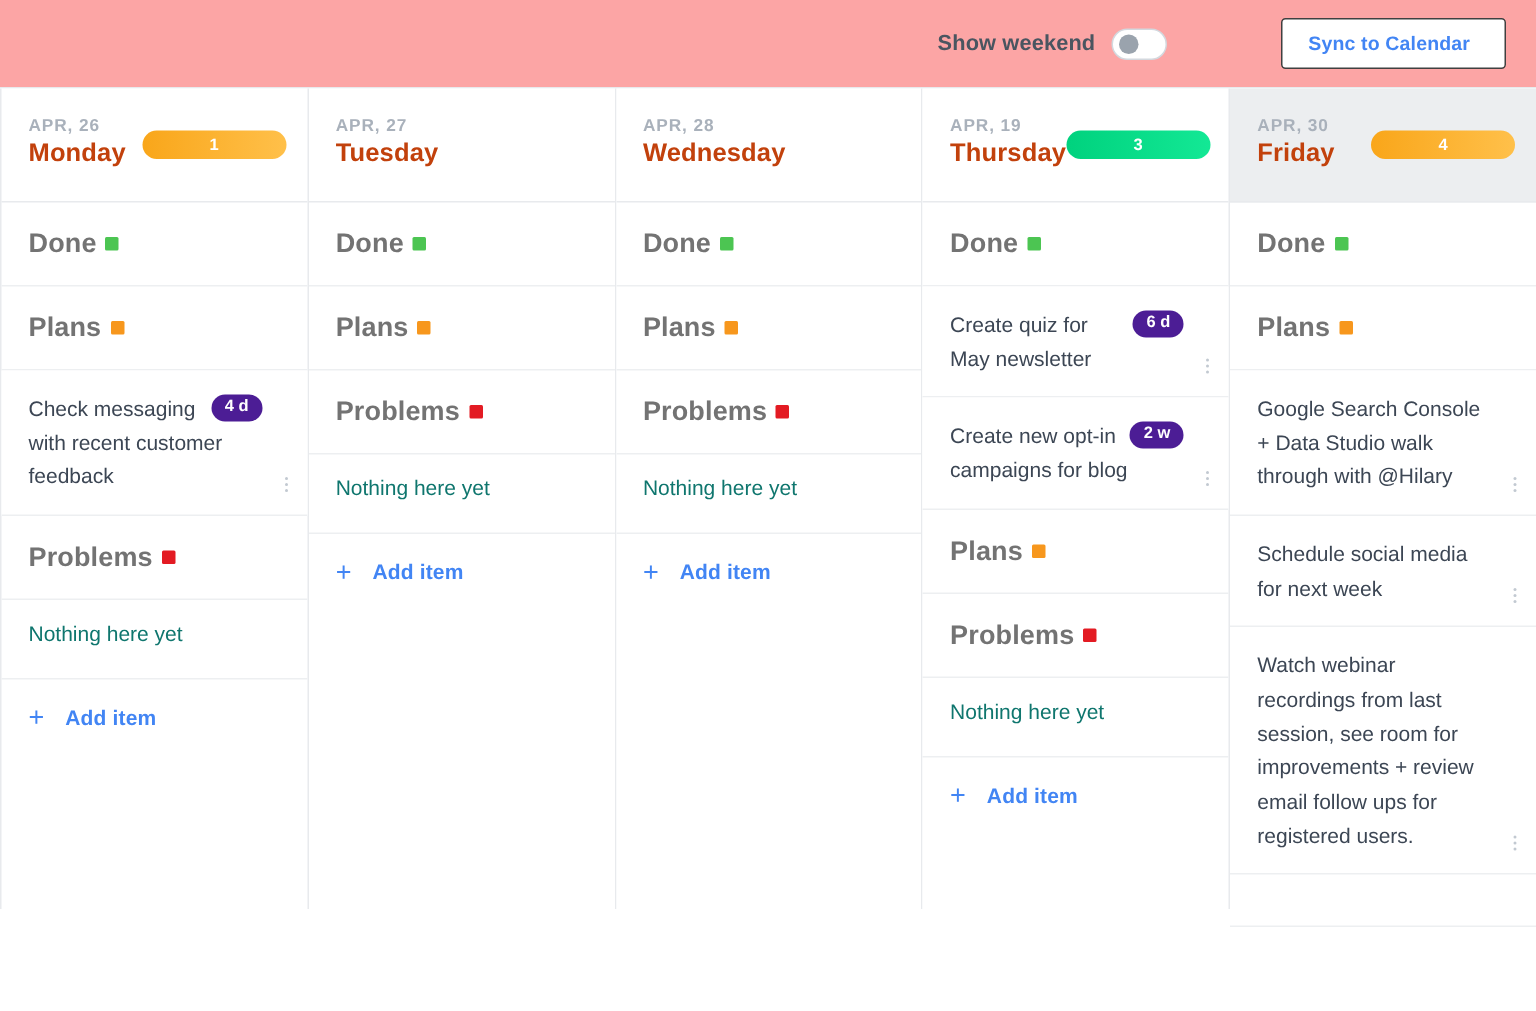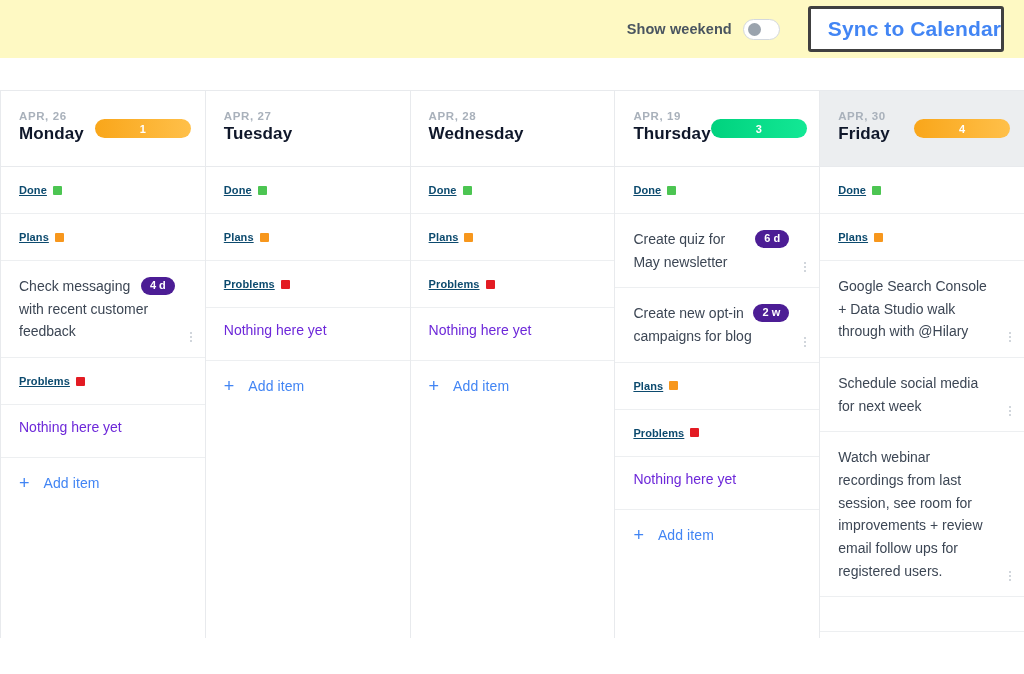--- a/index.html
+++ b/index.html
@@ -11,21 +11,22 @@
     overflow: hidden;
   }
 
   
   .topbar {
     height: 58px;
     display: flex;
     align-items: center;
     justify-content: flex-end;
     padding: 0 20px 0 0;
-    background: #fef9c3;
+    background: #fca5a5;
+    gap: 48px;
   }
   .weekend-wrap {
     display: flex;
     align-items: center;
     gap: 11px;
     margin-right: 28px;
   }
   .weekend-label {
     font-size: 14.5px;
     font-weight: bold;
@@ -43,39 +44,38 @@
   }
   .toggle .knob {
     position: absolute;
     width: 13px; height: 13px;
     border-radius: 50%;
     background: #9aa3ad;
     top: 3px; left: 4px;
   }
   .sync-btn {
     font-family: "Liberation Sans", sans-serif;
-    font-size: 21px;
+    font-size: 13px;
     font-weight: bold;
     color: #4285f4;
     background: #ffffff;
-    border: 3px solid #404040;
+    border: 1px solid #404040;
     border-radius: 3px;
-    padding: 9px 0 10px 17px;
+    padding: 9px 23px 10px 17px;
     cursor: pointer;
     line-height: 1;
     letter-spacing: .1px;
   }
 
   
   .board {
     display: flex;
     height: 548px;
     border-top: 1px solid #e8eaed;
     background: #ffffff;
-    margin-top: 32px;
   }
   .col {
     flex: 1 1 0;
     border-right: 1px solid #e8eaed;
     display: flex;
     flex-direction: column;
     background: #ffffff;
     min-width: 0;
   }
   .col:first-child { border-left: 1px solid #e8eaed; }
@@ -95,21 +95,21 @@
   .date-sm {
     font-size: 11.5px;
     font-weight: bold;
     color: #a9b1bb;
     letter-spacing: .6px;
     line-height: 1.25;
   }
   .date-lg {
     font-size: 17px;
     font-weight: bold;
-    color: #0f172a;
+    color: #c2410c;
     letter-spacing: .1px;
     line-height: 1.35;
   }
   .count-pill {
     min-width: 96px;
     height: 19px;
     border-radius: 10px;
     display: flex;
     align-items: center;
     justify-content: center;
@@ -126,25 +126,24 @@
   
   .sec {
     padding: 17px 18px 17px 18px;
     border-bottom: 1px solid #edeff1;
     display: flex;
     align-items: center;
     gap: 6px;
     flex: none;
   }
   .sec-label {
-    font-size: 11px;
-    font-weight: bold;
-    color: #0c4a6e;
+    font-size: 18px;
+    font-weight: bold;
+    color: #737373;
     letter-spacing: .1px;
-    text-decoration: underline;
   }
   .chip { width: 9px; height: 9px; border-radius: 1px; display: inline-block; }
   .chip.green  { background: #4cc552; }
   .chip.orange { background: #f7971d; }
   .chip.red    { background: #e31b23; }
 
   
   .card {
     padding: 14px 30px 14px 18px;
     border-bottom: 1px solid #edeff1;
@@ -185,21 +184,21 @@
   .kebab i {
     width: 2px; height: 2px; border-radius: 50%;
     background: #c2c9d1; display: block;
   }
 
   
   .empty {
     padding: 14px 18px 22px 18px;
     border-bottom: 1px solid #edeff1;
     font-size: 14px;
-    color: #6d28d9;
+    color: #0f766e;
     flex: none;
   }
 
   
   .add {
     padding: 16px 18px;
     display: flex;
     align-items: center;
     gap: 14px;
     cursor: pointer;
@@ -208,21 +207,21 @@
   }
   .add .plus {
     color: #4285f4;
     font-size: 18px;
     line-height: 1;
     font-weight: 400;
   }
   .add .add-label {
     color: #4285f4;
     font-size: 14px;
-    font-weight: normal;
+    font-weight: bold;
     letter-spacing: .1px;
     text-align: center;
   }
   .filler { flex: 1 1 auto; }
 </style>
 </head>
 <body>
 
 <div class="topbar">
   <div class="weekend-wrap">

